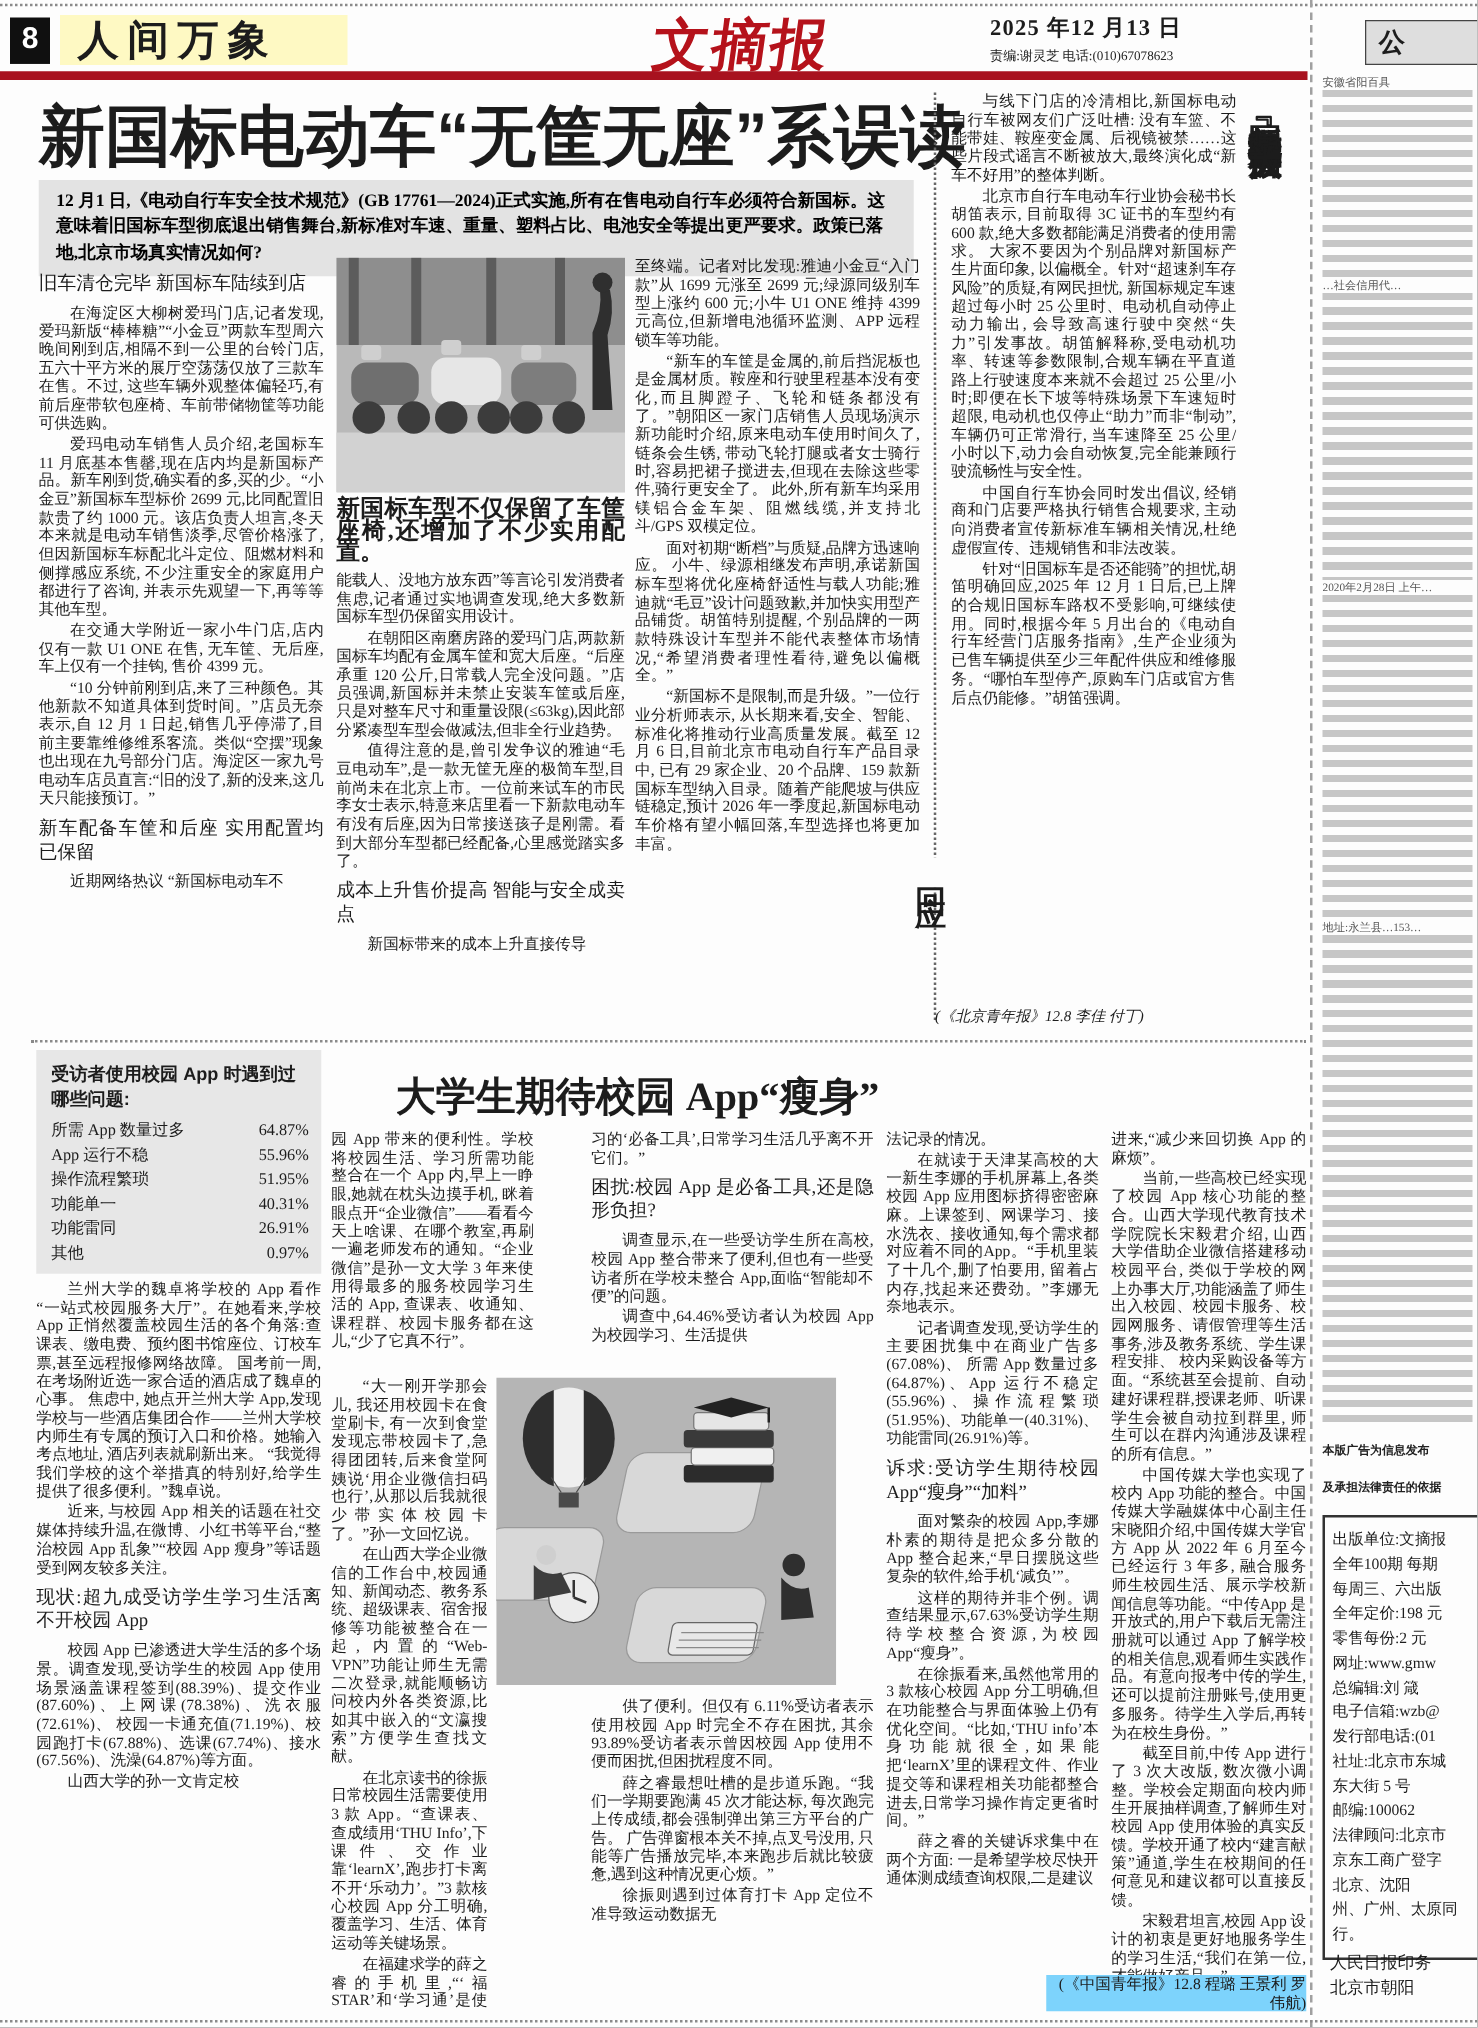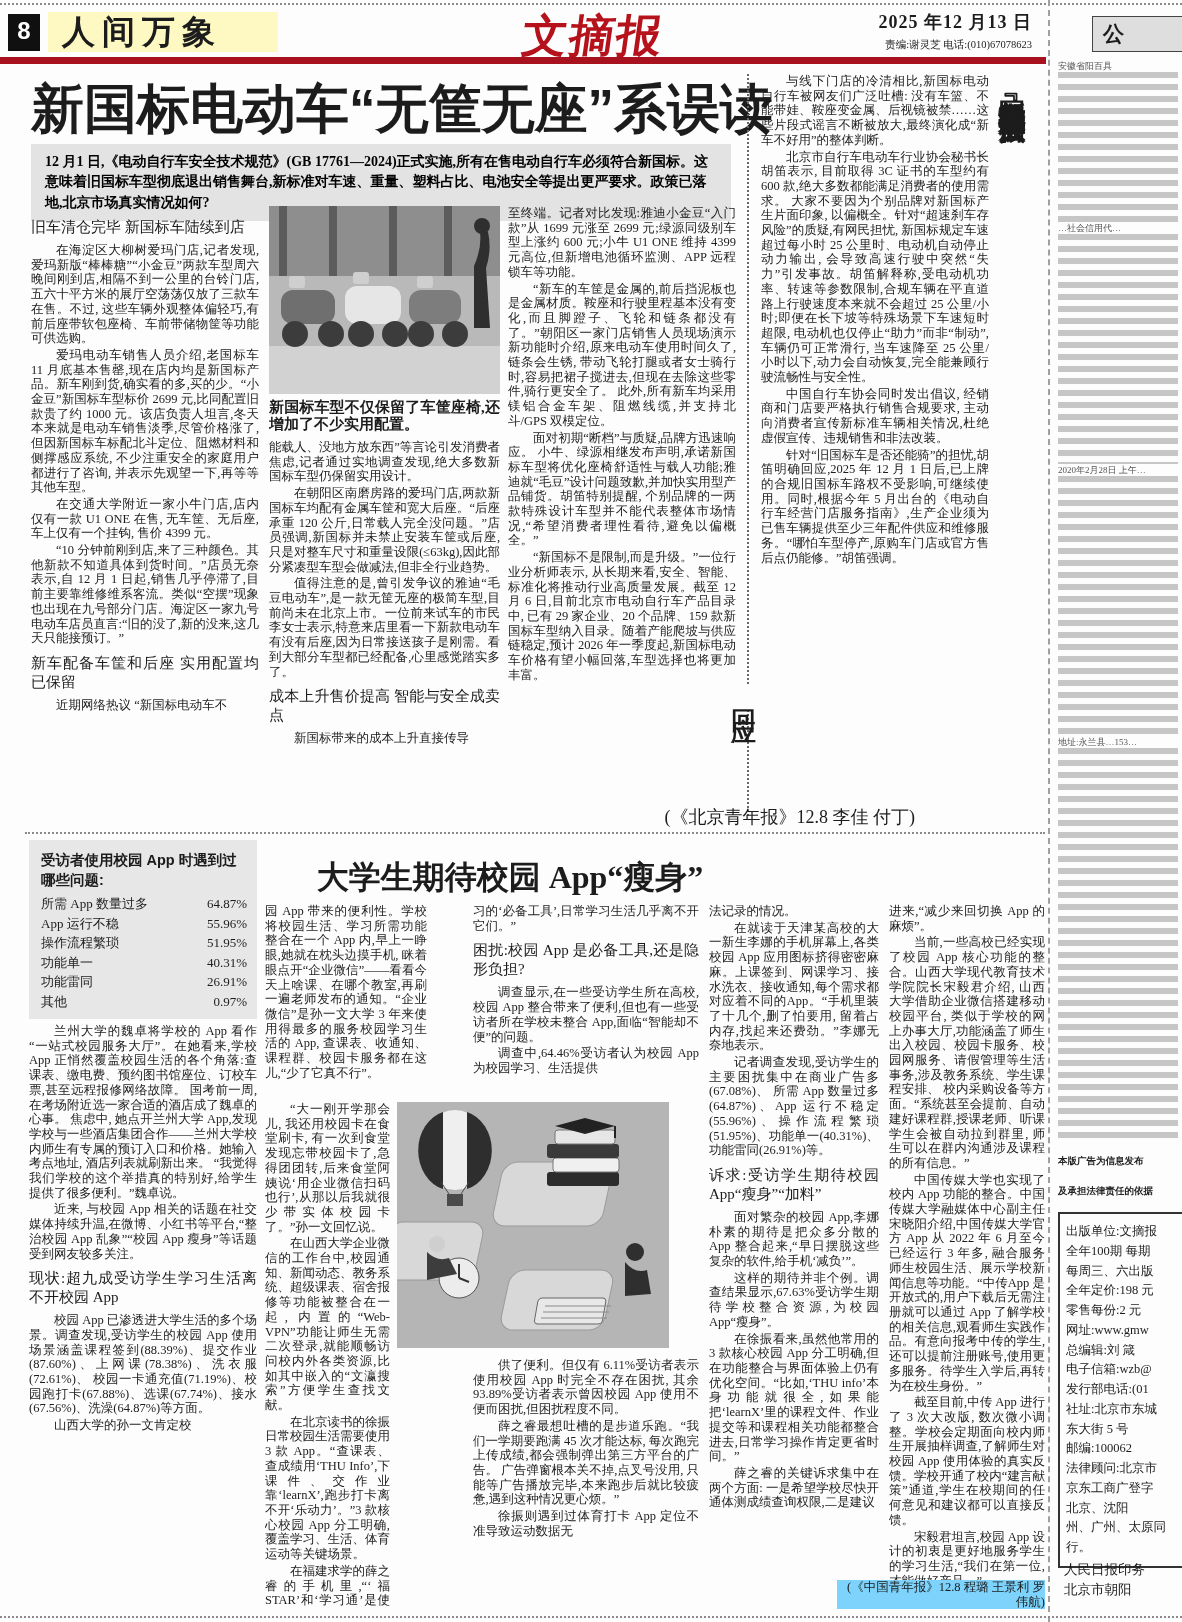--- a/index.html
+++ b/index.html
@@ -8,21 +8,21 @@
   .dotted-h{position:absolute;border-top:2px dotted #8a8a8a;}
   .dashed-v{position:absolute;border-left:2px dashed #a0a0a0;}
   
   .pagenum{position:absolute;left:8px;top:14px;width:32px;height:34px;background:#101010;color:#fff;
            font-family:"Liberation Sans",sans-serif;font-weight:bold;font-size:24px;text-align:center;line-height:34px;
            border-bottom:3px solid #101010;}
   .band{position:absolute;left:48px;top:12px;width:230px;height:40px;background:#fef9c3;}
   .band span{font-family:"Liberation Sans",sans-serif;font-weight:900;font-size:33px;letter-spacing:7px;line-height:40px;padding-left:14px;}
   .masthead{position:absolute;left:468px;top:6px;width:250px;text-align:center;color:#b5121b;
             font-weight:900;font-size:45px;transform:skewX(-8deg);letter-spacing:2px;}
-  .dateblock{position:absolute;right:150px;top:10px;width:240px;text-align:right;}
+  .dateblock{position:absolute;right:150px;top:10px;width:240px;}
   .dateblock .d{font-size:18px;font-weight:bold;letter-spacing:1px;}
   .dateblock .e{font-size:10.5px;margin-top:4px;color:#222;}
   .redrule{position:absolute;left:0;top:57px;width:1046px;height:7px;background:#a8121f;}
   
   .a1{position:absolute;left:25px;top:68px;width:1020px;height:760px;}
   .a1-headline{position:absolute;left:6px;top:6px;width:700px;text-align:center;
       font-family:"Liberation Sans",sans-serif;font-weight:900;font-size:53px;letter-spacing:0px;white-space:nowrap;}
   .a1-lede{position:absolute;left:6px;top:76px;width:672px;background:#e3e3e3;padding:8px 14px;
       font-size:14px;line-height:1.45;font-weight:bold;color:#000000;}
   .col{position:absolute;overflow:hidden;font-size:12.5px;line-height:14.7px;text-align:justify;}
@@ -30,23 +30,23 @@
   .col p.noind{text-indent:0;}
   .col h3{margin:8px 0 6px 0;font-size:15px;line-height:19px;font-weight:400;text-indent:0;}
   .a1c1{left:6px;top:142px;width:228px;height:612px;}
   .a1c2{left:244px;top:138px;width:231px;height:616px;}
   .a1c3{left:483px;top:138px;width:228px;height:616px;}
   .resp{left:722px;top:6px;width:228px;height:742px;border-left:2px dotted #666;padding-left:12px;}
   .resp-label{position:absolute;left:705px;top:618px;width:30px;background:#fdfdfd;
       writing-mode:vertical-rl;font-weight:900;font-size:25px;letter-spacing:8px;padding:4px 0;}
   .vhead{position:absolute;left:958px;top:10px;height:520px;width:58px;
       writing-mode:vertical-rl;font-weight:900;font-size:27px;line-height:58px;letter-spacing:1px;}
-  .a1-attr{position:absolute;left:560px;top:737px;width:330px;text-align:right;font-size:18px;}
+  .a1-attr{position:absolute;left:560px;top:737px;width:330px;text-align:right;font-size:12px;font-style:italic;}
   .photo{width:231px;height:188px;display:block;}
-  .caption{font-size:15px;font-weight:bold;line-height:17px;margin:5px 0 7px 0;text-align:justify;}
+  .caption{font-size:19px;font-weight:bold;line-height:17px;margin:5px 0 7px 0;text-align:justify;}
   .a1-bottom{left:25px;top:830px;width:1020px;}
   
   .a2{position:absolute;left:25px;top:840px;width:1020px;height:768px;}
   .stats{position:absolute;left:4px;top:0;width:206px;background:#e7e7e7;padding:10px 10px 8px 12px;}
   .stats .t{font-family:"Liberation Sans",sans-serif;font-weight:bold;font-size:14.5px;line-height:20px;margin-bottom:4px;}
   .stats .row{display:flex;justify-content:space-between;font-size:13px;line-height:19.5px;}
   .a2-headline{position:absolute;left:248px;top:16px;width:474px;text-align:center;
       font-weight:900;font-size:32px;white-space:nowrap;}
   .a2c1{left:4px;top:184px;width:228px;height:584px;}
   .a2c2t{left:240px;top:64px;width:162px;height:196px;}

